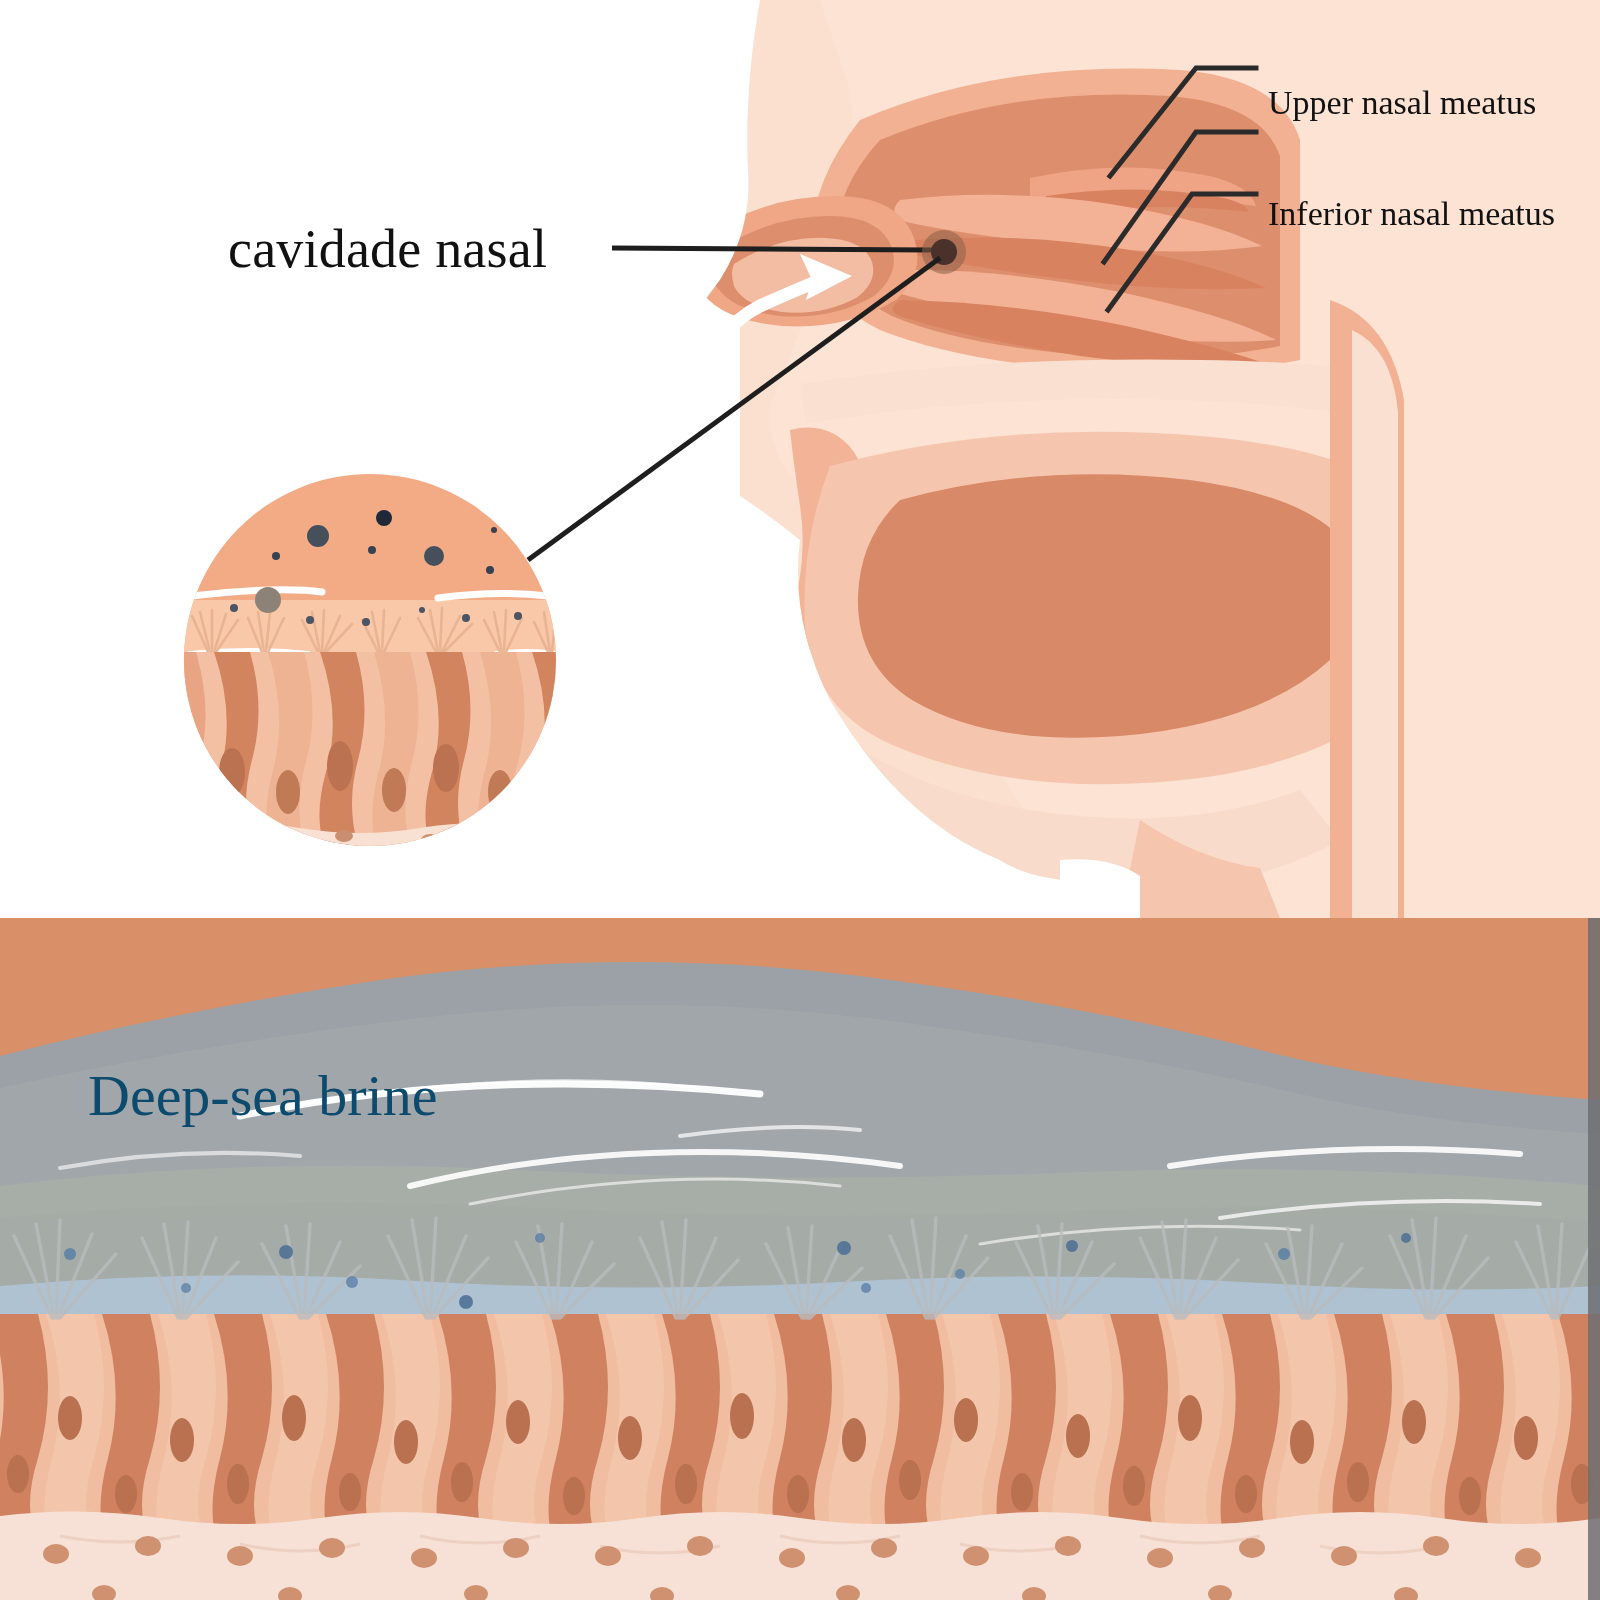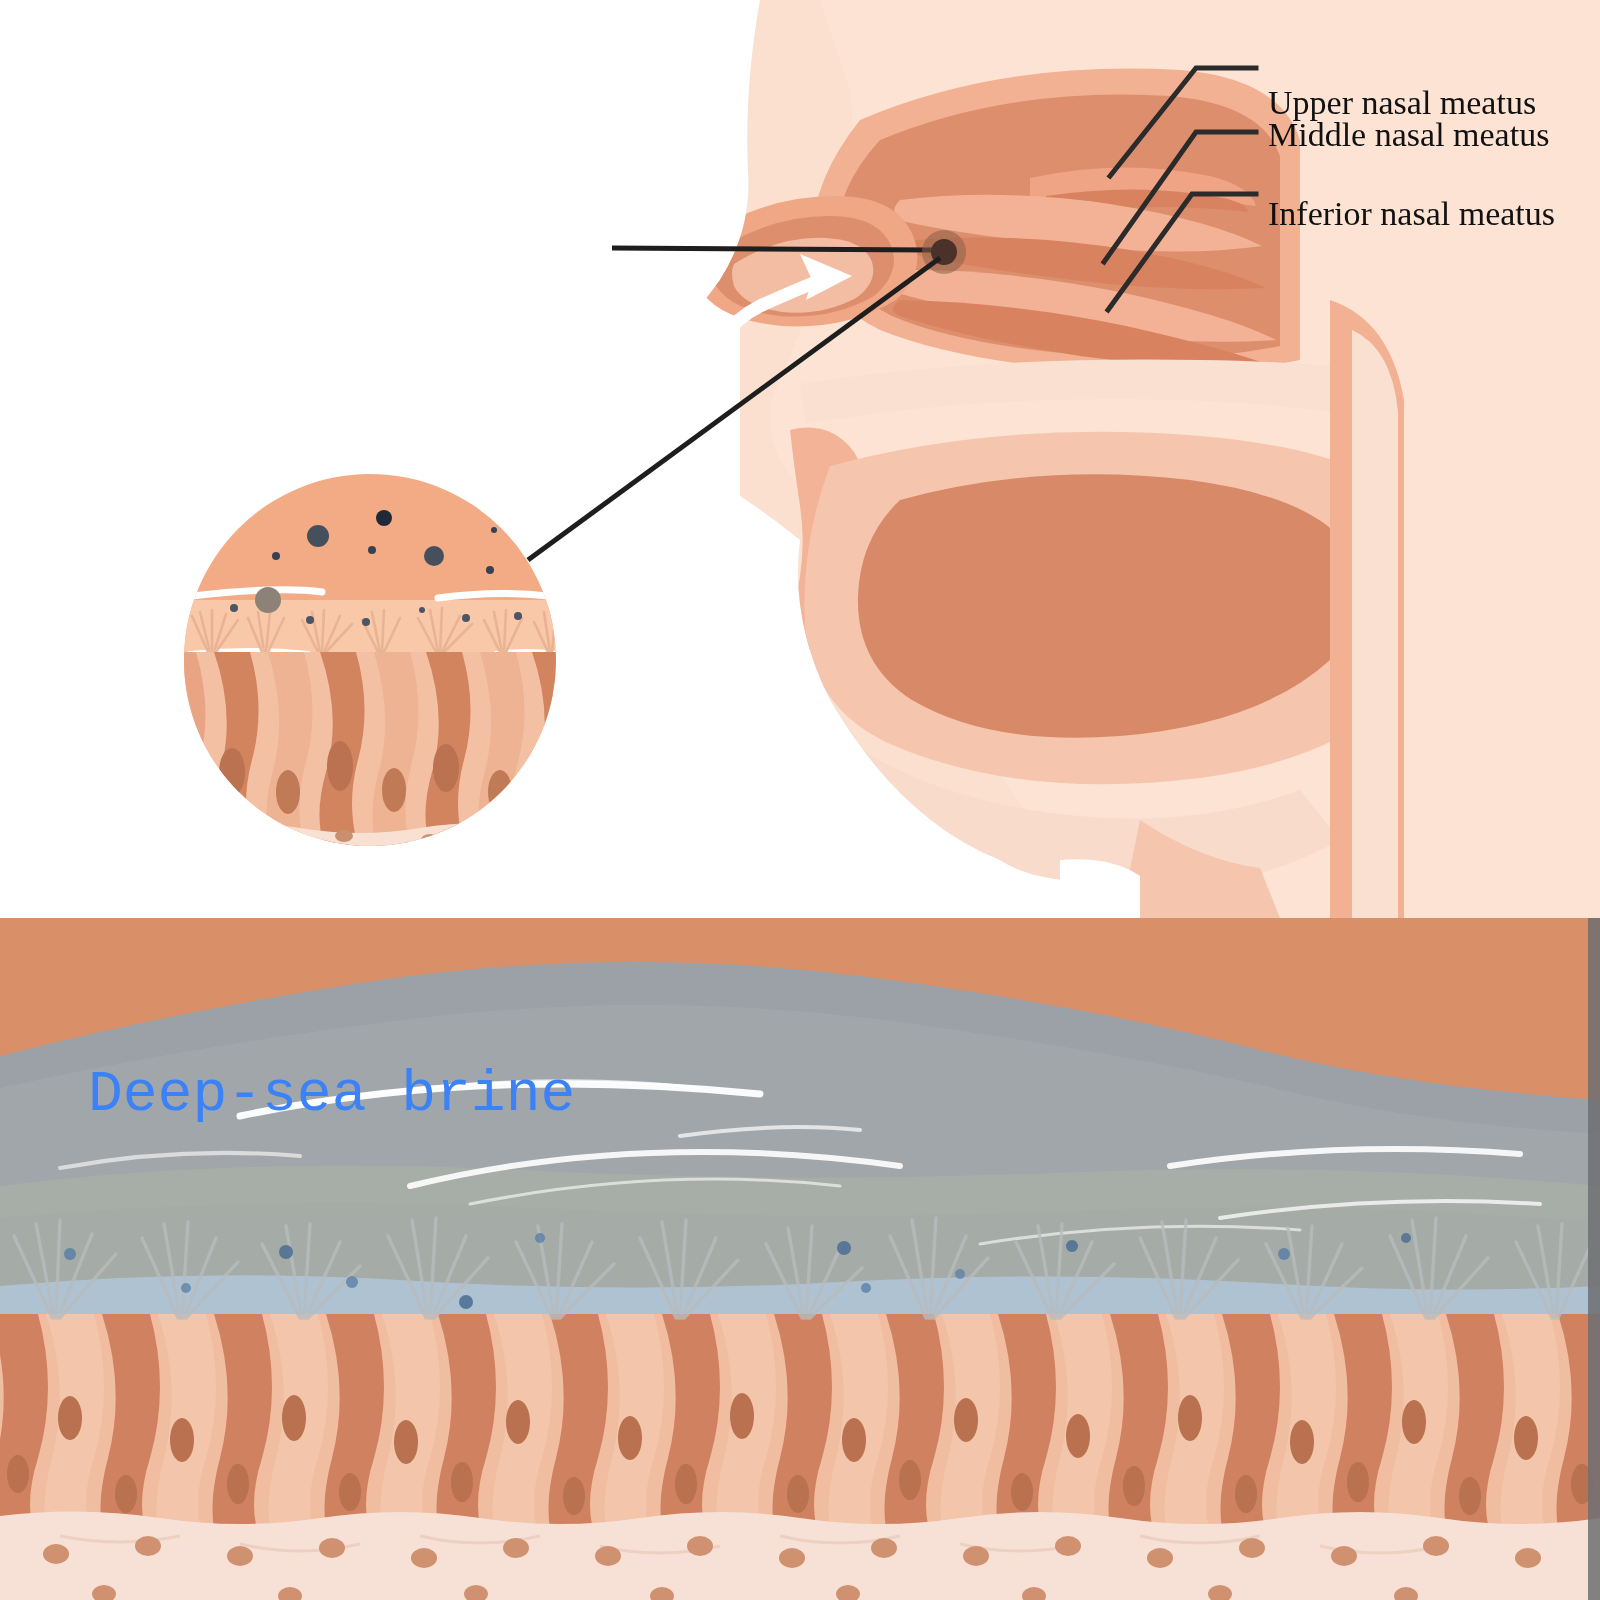--- a/index.html
+++ b/index.html
@@ -48,23 +48,23 @@
   }
   #label-upper { left: 1268px; top: 52px; font-size: 34px; margin-top: 32px; }
   #label-middle { left: 1268px; top: 116px; font-size: 34px; }
   #label-inferior { left: 1268px; top: 176px; font-size: 34px; margin-top: 19px; }
 
   #label-deep-sea-brine {
     position: absolute;
     left: 88px;
     top: 1062px;
     font-size: 58px;
-    color: #3b82f6;
+    color: #0c4a6e;
     white-space: nowrap;
-    font-family: Liberation Mono, monospace;
+    font-family: Liberation Serif, serif;
   }
 </style>
 </head>
 <body>
 
 <div id="stage">
 
   <div class="panel" id="panel-top">
 
     <svg class="layer" viewBox="0 0 1600 918" preserveAspectRatio="none">
@@ -266,24 +266,24 @@
           <circle cx="234" cy="608" r="4" fill="#4b5563"></circle>
           <circle cx="310" cy="620" r="4" fill="#4b5563"></circle>
           <circle cx="366" cy="622" r="4" fill="#4b5563"></circle>
           <circle cx="422" cy="610" r="3" fill="#4b5563"></circle>
           <circle cx="466" cy="618" r="4" fill="#4b5563"></circle>
           <circle cx="518" cy="616" r="4" fill="#4b5563"></circle>
         </g>
       </g>
     </svg>
 
+    <div class="lbl" id="label-cavidade-nasal">cavidade nasal</div>
 
     <div class="lbl" id="label-upper">Upper nasal meatus</div>
 
-    <div class="lbl" id="label-middle">Middle nasal meatus</div>
 
     <div class="lbl" id="label-inferior">Inferior nasal meatus</div>
   </div>
 
   <div class="panel" id="panel-bottom">
 
     <svg class="layer" viewBox="0 0 1600 682" preserveAspectRatio="none">
       <defs>
         <clipPath id="clip-bottom">
           <rect x="0" y="0" width="1600" height="682"></rect>

